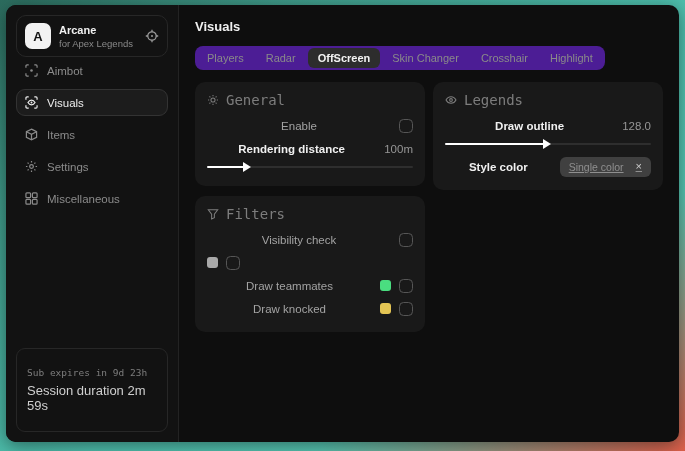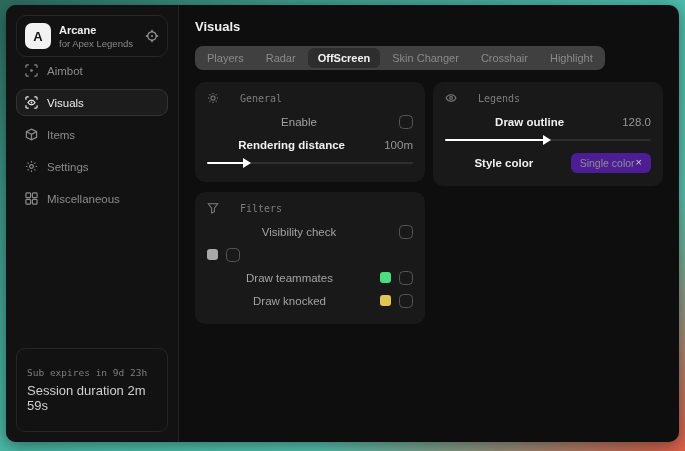--- a/index.html
+++ b/index.html
@@ -45,34 +45,34 @@
   .sidebar-footer {
     margin-top:auto; border:1px solid #272727; border-radius:9px; padding:18px 10px;
   }
   .footer-line1 { font-family:"DejaVu Sans Mono", monospace; font-size:9.5px; color:#7e7e7e; }
   .footer-line2 { font-size:13px; color:#cfcfcf; margin-top:5px; }
   
   .main { flex:1; display:flex; flex-direction:column; padding:14px 16px; }
   .main-title { font-size:13px; font-weight:bold; color:#f0f0f0; }
   .tabbar {
     margin-top:12px; align-self:flex-start;
-    background:#404040; border-radius:8px; padding:2px;
+    background:#4c1d95; border-radius:8px; padding:2px;
     display:inline-flex; gap:2px;
   }
   .tab {
     padding:4px 10px; border-radius:6px;
     font-size:11px; color:#8a8a8a; cursor:pointer; white-space:nowrap;
   }
   .tab.active { background:#2d2d2d; color:#f3f3f3; font-weight:bold; }
   .content { display:flex; gap:8px; margin-top:12px; align-items:flex-start; }
   .col { display:flex; flex-direction:column; gap:10px; flex:1; min-width:0; }
   .panel { background:#191919; border-radius:10px; padding:10px 12px 12px; }
   .panel-header {
-    display:flex; align-items:center; gap:21px;
-    font-family:"DejaVu Sans Mono", monospace; font-size:10px; color:#7d7d7d;
+    display:flex; align-items:center; gap:7px;
+    font-family:"DejaVu Sans Mono", monospace; font-size:14px; color:#7d7d7d;
     margin-bottom:6px;
     text-align:center;
   }
   .panel-header .ic { display:flex; color:#7d7d7d; }
   .row { display:flex; align-items:center; gap:8px; min-height:23px;text-align:center; }
   .row-label { flex:1; font-size:11.5px; color:#a3a3a3; }
   .row-label.strong { color:#f0f0f0; font-weight:bold; }
   .row-value { font-size:11.5px; color:#969696; }
   .checkbox {
     width:14px; height:14px; border:1.5px solid #565656; border-radius:4.5px;
@@ -82,23 +82,23 @@
   .slider { position:relative; height:11px; margin:1px 0 2px; cursor:pointer; }
   .slider-track { position:absolute; left:0; right:0; top:4.5px; height:2.5px; background:#2e2e2e; border-radius:2px; }
   .slider-fill { position:absolute; left:0; top:4.5px; height:2.5px; background:#ffffff; border-radius:2px; }
   .slider-thumb {
     position:absolute; right:-3px; top:-4px;
     width:0; height:0;
     border-top:5px solid transparent; border-bottom:5px solid transparent;
     border-left:8px solid #ffffff;
   }
   .select {
-    display:flex; align-items:center; gap:1px;
-    background:#4c1d95; border-radius:6px; padding:4px 9px;
-    font-size:10.5px; color:#8f8f8f; cursor:pointer;
+    display:flex; align-items:center; gap:12px;
+    background:#404040; border-radius:6px; padding:4px 9px;
+    font-size:10.5px; color:#8f8f8f; cursor:pointer;text-decoration:underline;
   }
   .select-x { color:#cfcfcf; font-size:11px; line-height:1; cursor:pointer; }
   svg { display:block; }
 </style>
 </head>
 <body>
 
 <div class="window">
 
   <div class="sidebar">

